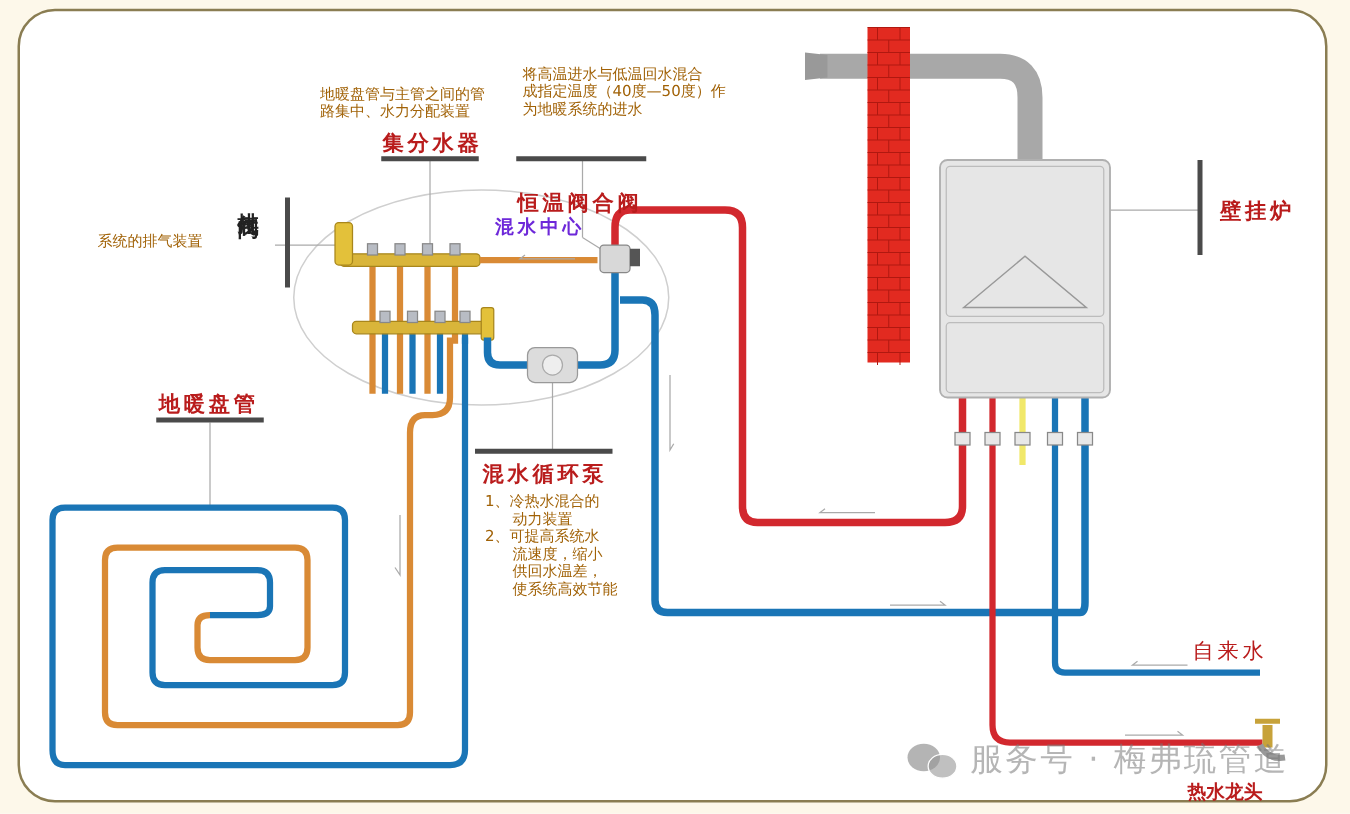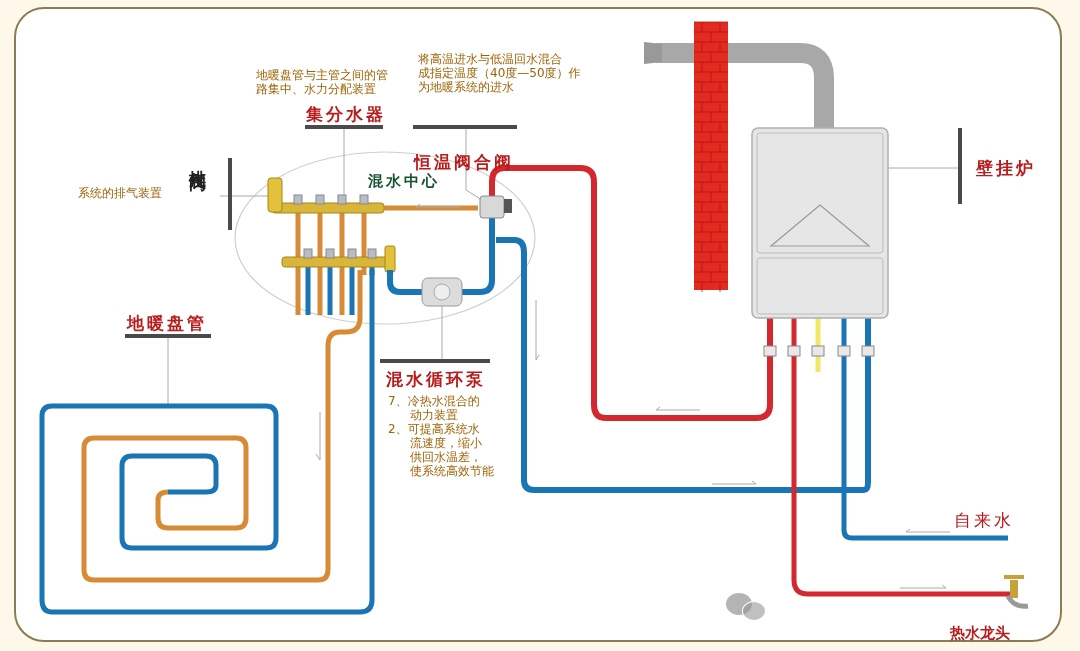--- a/index.html
+++ b/index.html
@@ -13,21 +13,21 @@
     position: absolute; left: 14px; top: 7px; width: 1048px; height: 635px;
     background: #ffffff;
     border: 2px solid #8a7d52;
     border-radius: 30px;
     box-sizing: border-box;
   }
   svg#diagram { position: absolute; left: 0; top: 0; }
   .lbl { position: absolute; white-space: nowrap; }
   .title-lbl { font-size: 17px; color: #b91c1c; letter-spacing: 3px; font-weight: bold; }
   .note { font-size: 12px; color: #a16207; line-height: 14px; }
-  .green { font-size: 15px; color: #14532d; letter-spacing: 3px; font-weight: bold; }
+  .green { font-size: 15px; color: #6d28d9; letter-spacing: 3px; font-weight: bold; margin-left: 28px; }
   .vert { writing-mode: vertical-rl; font-size: 17px; font-weight: bold; color: #222; letter-spacing: 2px; }
   .watermark { font-size: 26px; color: rgba(120,120,120,0.55); letter-spacing: 2px; }
 </style>
 </head>
 <body>
 
 <div id="frame"></div>
 
 <svg id="diagram" width="1080" height="651" viewBox="0 0 1080 651">
 
@@ -227,29 +227,30 @@
   <div>为地暖系统的进水</div>
 </div>
 <div class="lbl title-lbl" style="left:306px;top:103px;">集分水器</div>
 <div class="lbl title-lbl" style="left:414px;top:103px;margin-top:48px;">恒温阀合阀</div>
 <div class="lbl vert" style="left:187px;top:156px;">排气阀</div>
 <div class="lbl note" style="left:78px;top:186px;">系统的排气装置</div>
 <div class="lbl green" style="left:368px;top:172px;">混水中心</div>
 <div class="lbl title-lbl" style="left:127px;top:312px;">地暖盘管</div>
 <div class="lbl title-lbl" style="left:386px;top:368px;">混水循环泵</div>
 <div class="lbl note" style="left:388px;top:394px;">
-  <div>7、冷热水混合的</div>
+  <div>1、冷热水混合的</div>
   <div style="padding-left:22px">动力装置</div>
   <div>2、可提高系统水</div>
   <div style="padding-left:22px">流速度，缩小</div>
   <div style="padding-left:22px">供回水温差，</div>
   <div style="padding-left:22px">使系统高效节能</div>
 </div>
 <div class="lbl title-lbl" style="left:976px;top:157px;font-weight:bold;">壁挂炉</div>
 <div class="lbl title-lbl" style="left:954px;top:509px;font-weight:normal;">自来水</div>
 <div class="lbl title-lbl" style="left:950px;top:624px;font-size:15px;letter-spacing:0;">热水龙头</div>
 
 <div class="lbl watermark" style="left:726px;top:590px;">
   <span style="display:inline-block;position:relative;width:40px;height:28px;vertical-align:middle;">
     <span style="position:absolute;left:0;top:0;width:26px;height:22px;border-radius:50%;background:rgba(130,130,130,0.6);"></span>
     <span style="position:absolute;left:16px;top:8px;width:22px;height:18px;border-radius:50%;background:rgba(150,150,150,0.6);border:1px solid #fff;"></span>
   </span>
+  <span>服务号 · 梅弗琉管道</span>
 </div>
 
 </body></html>

